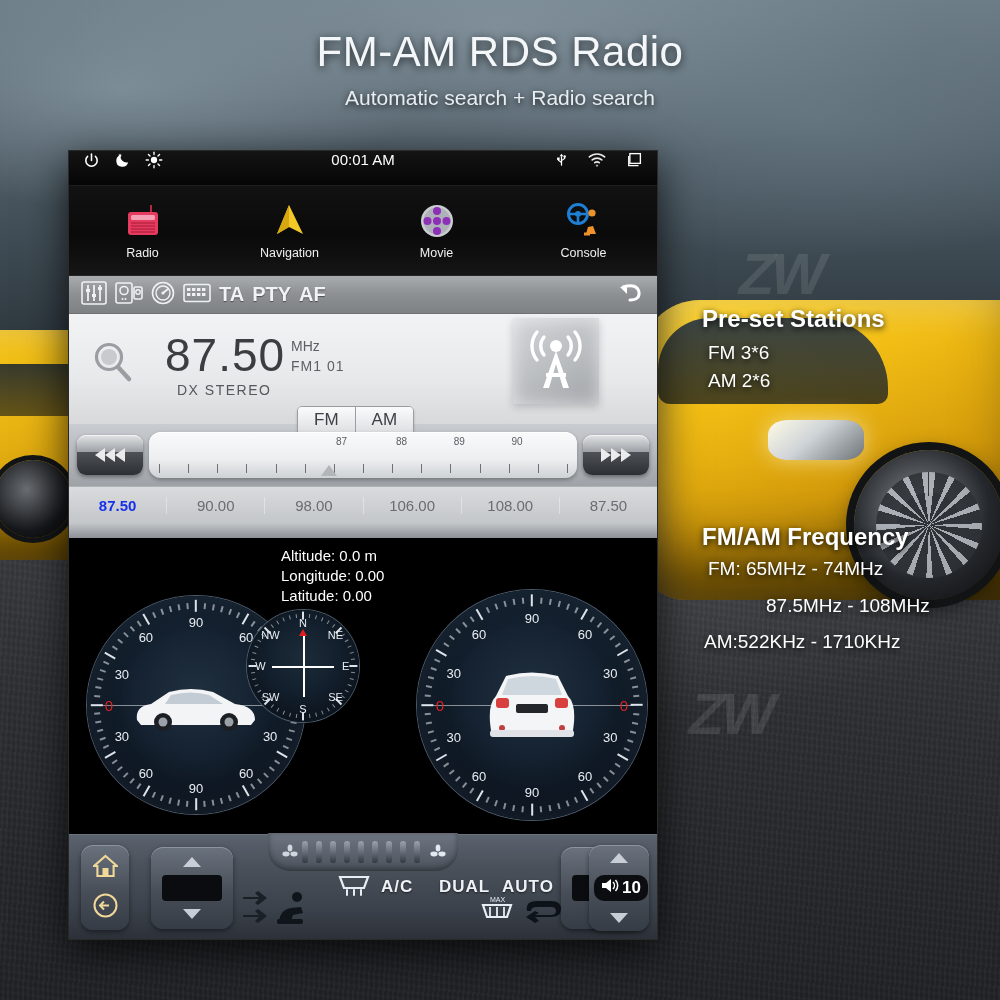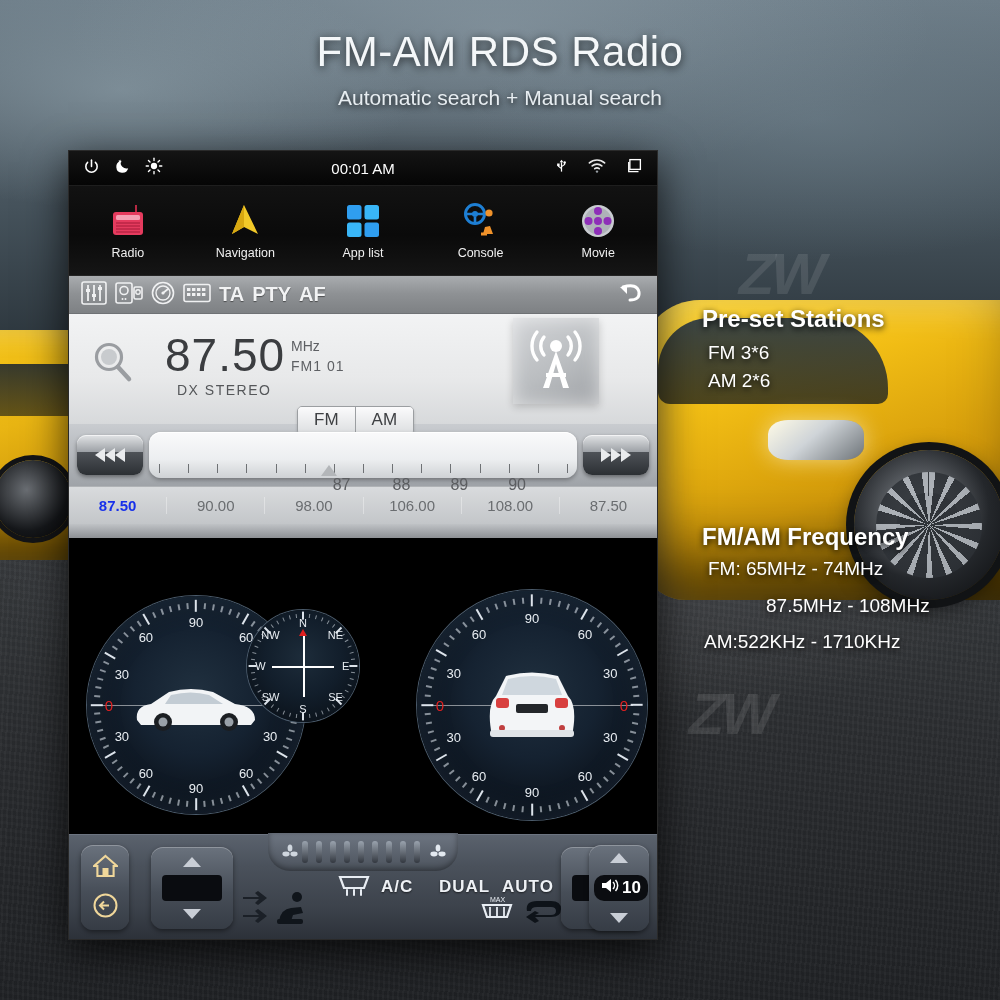--- a/index.html
+++ b/index.html
@@ -108,21 +108,21 @@
   #device {
     position:absolute; left:68px; top:150px; width:590px; height:790px;
     background:#000; border:1px solid #2a2a2a;
     box-shadow:0 12px 40px rgba(0,0,0,.75);
     overflow:hidden;
   }
 
   
   .statusbar {
     height:35px; background:linear-gradient(180deg,#141414,#050505);
-    display:flex; align-items:center; padding:0 14px; color:#fff;
+    display:flex; align-items:flex-start; padding:0 14px; color:#fff;
     border-bottom:1px solid #1e1e1e; position:relative;
   }
   .sb-left { display:flex; gap:13px; align-items:center; }
   .sb-clock {
     position:absolute; left:0; width:100%; text-align:center;
     font-size:15px; color:#fff; pointer-events:none;
   }
   .sb-right { margin-left:auto; display:flex; gap:18px; align-items:center; z-index:2; }
   .ic { display:inline-block; }
 
@@ -180,21 +180,21 @@
     background:linear-gradient(180deg,#e2e4e6 0%,#9da1a6 42%,#4e5257 43%,#2c3034 100%);
     display:flex; align-items:center; justify-content:center; color:#eceef0; font-size:15px;
     box-shadow:0 2px 4px rgba(0,0,0,.4), inset 0 1px 0 rgba(255,255,255,.6);
   }
   .scale {
     flex:1; height:46px; position:relative; border-radius:12px;
     background:linear-gradient(180deg,#fafafb 0%,#eceef0 60%,#cfd2d5 100%);
     box-shadow:inset 0 1px 0 #fff, 0 2px 4px rgba(0,0,0,.3);
   }
   .scale .nums { position:absolute; top:4px; left:0; width:100%; height:18px; }
-  .scale .nums span { position:absolute; font-size:16px; color:#5b5d60; transform:translateX(-50%);margin-top:40px; }
+  .scale .nums span { position:absolute; font-size:10px; color:#5b5d60; transform:translateX(-50%); }
   .scale .ticks { position:absolute; bottom:5px; left:10px; right:10px; height:12px; }
   .scale .ticks i { position:absolute; bottom:0; width:1px; height:9px; background:#6e7174; }
   .scale .ptr {
     position:absolute; bottom:2px; left:42%; width:0; height:0;
     border-left:8px solid transparent; border-right:8px solid transparent;
     border-bottom:11px solid #b3b6b9; transform:translateX(-50%);
   }
 
   .presets {
     height:38px; display:flex; align-items:center;
@@ -277,21 +277,21 @@
     <div class="lamp"></div>
     <div class="wheel"></div>
   </div>
   <div class="wm" style="left:80px;top:300px;">ZW</div>
   <div class="wm" style="left:740px;top:240px;">ZW</div>
   <div class="wm" style="left:690px;top:680px;">ZW</div>
   <div class="wm" style="left:130px;top:700px;">ZW</div>
 </div>
 
 <div class="title">FM-AM RDS Radio</div>
-<div class="subtitle">Automatic search + Manual search</div>
+<div class="subtitle">Automatic search + Radio search</div>
 
 <div class="ann ann-h" style="left:702px;top:305px;">Pre-set Stations</div>
 <div class="ann ann-l" style="left:708px;top:342px;">FM 3*6</div>
 <div class="ann ann-l" style="left:708px;top:370px;">AM 2*6</div>
 
 <div class="ann ann-h" style="left:702px;top:523px;">FM/AM Frequency</div>
 <div class="ann ann-l" style="left:708px;top:558px;">FM: 65MHz - 74MHz</div>
 <div class="ann ann-l" style="left:766px;top:595px;">87.5MHz - 108MHz</div>
 <div class="ann ann-l" style="left:704px;top:631px;">AM:522KHz - 1710KHz</div>
 
@@ -379,59 +379,48 @@
       <div class="app-ico">
         <svg width="40" height="40" viewBox="0 0 40 40">
             <path d="M19 4 L33 33 L19 26 L7 33 Z" fill="#f2c928"></path>
             <path d="M19 4 L19 26 L7 33 Z" fill="#d8a811"></path>
           </svg>
       </div>
       <div class="app-lbl">Navigation</div>
     </div>
 
 
-    <div class="app">
-      <div class="app-ico">
-        <svg width="40" height="40" viewBox="0 0 40 40">
-            <rect x="4" y="4" width="14.5" height="14.5" rx="2.5" fill="#2f9ef0"></rect>
-            <rect x="21.5" y="4" width="14.5" height="14.5" rx="2.5" fill="#39b6f7"></rect>
-            <rect x="4" y="21.5" width="14.5" height="14.5" rx="2.5" fill="#39b6f7"></rect>
-            <rect x="21.5" y="21.5" width="14.5" height="14.5" rx="2.5" fill="#2f9ef0"></rect>
-          </svg>
-      </div>
-      <div class="app-lbl">App list</div>
-    </div>
-
-    <div class="app">
-      <div class="app-ico">
-        <svg width="40" height="40" viewBox="0 0 40 40">
-            <circle cx="14" cy="13" r="9.5" fill="none" stroke="#1e7fd4" stroke-width="3"></circle>
-            <circle cx="14" cy="13" r="3" fill="#1e7fd4"></circle>
-            <path d="M4.8 13h18.4M14 16v7" stroke="#1e7fd4" stroke-width="2.6"></path>
-            <circle cx="28" cy="12" r="3.6" fill="#f0922a"></circle>
-            <path d="M22 33h10l-3-8-5 1z" fill="#f0922a"></path>
-            <path d="M20 33h6" stroke="#f0922a" stroke-width="3"></path>
-          </svg>
-      </div>
-      <div class="app-lbl">Console</div>
-    </div>
 
     <div class="app">
       <div class="app-ico">
         <svg width="40" height="40" viewBox="0 0 40 40">
             <circle cx="20" cy="20" r="16" fill="#c9ccd1"></circle>
             <circle cx="20" cy="20" r="13.5" fill="#aeb2b8"></circle>
             <circle cx="20" cy="20" r="4" fill="#8e2fb8"></circle>
             <circle cx="20" cy="10" r="4" fill="#8e2fb8"></circle>
             <circle cx="20" cy="30" r="4" fill="#8e2fb8"></circle>
             <circle cx="10.5" cy="20" r="4" fill="#8e2fb8"></circle>
             <circle cx="29.5" cy="20" r="4" fill="#8e2fb8"></circle>
           </svg>
       </div>
       <div class="app-lbl">Movie</div>
+    </div>
+
+    <div class="app">
+      <div class="app-ico">
+        <svg width="40" height="40" viewBox="0 0 40 40">
+            <circle cx="14" cy="13" r="9.5" fill="none" stroke="#1e7fd4" stroke-width="3"></circle>
+            <circle cx="14" cy="13" r="3" fill="#1e7fd4"></circle>
+            <path d="M4.8 13h18.4M14 16v7" stroke="#1e7fd4" stroke-width="2.6"></path>
+            <circle cx="28" cy="12" r="3.6" fill="#f0922a"></circle>
+            <path d="M22 33h10l-3-8-5 1z" fill="#f0922a"></path>
+            <path d="M20 33h6" stroke="#f0922a" stroke-width="3"></path>
+          </svg>
+      </div>
+      <div class="app-lbl">Console</div>
     </div>
 
   </div>
 
   <div class="radio">
 
     <div class="rtool">
       <span>
         <svg width="26" height="24" viewBox="0 0 26 24">
             <rect x="1" y="1" width="24" height="22" rx="2" fill="none" stroke="#f0f1f2" stroke-width="1.6"></rect>
@@ -576,20 +565,25 @@
       <div>90.00</div>
       <div>98.00</div>
       <div>106.00</div>
       <div>108.00</div>
       <div>87.50</div>
     </div>
     <div class="rfoot"></div>
   </div>
 
   <div class="gpsarea">
+    <div class="gpstxt">
+      <div>Altitude:  0.0 m</div>
+      <div>Longitude:  0.00</div>
+      <div>Latitude:  0.00</div>
+    </div>
 
     <div class="gauge" id="gauge-left" style="left:18px; top:58px; width:218px; height:218px;">
       <div class="hl"></div>
       <div class="gt" style="left:50%; top:12%">90</div>
       <div class="gt" style="left:27%; top:19%">60</div>
       <div class="gt" style="left:73%; top:19%">60</div>
       <div class="gt" style="left:16%; top:36%">30</div>
       <div class="gt" style="left:84%; top:36%">30</div>
       <div class="gt red" style="left:10%; top:50%">0</div>
       <div class="gt red" style="left:90%; top:50%">0</div>

